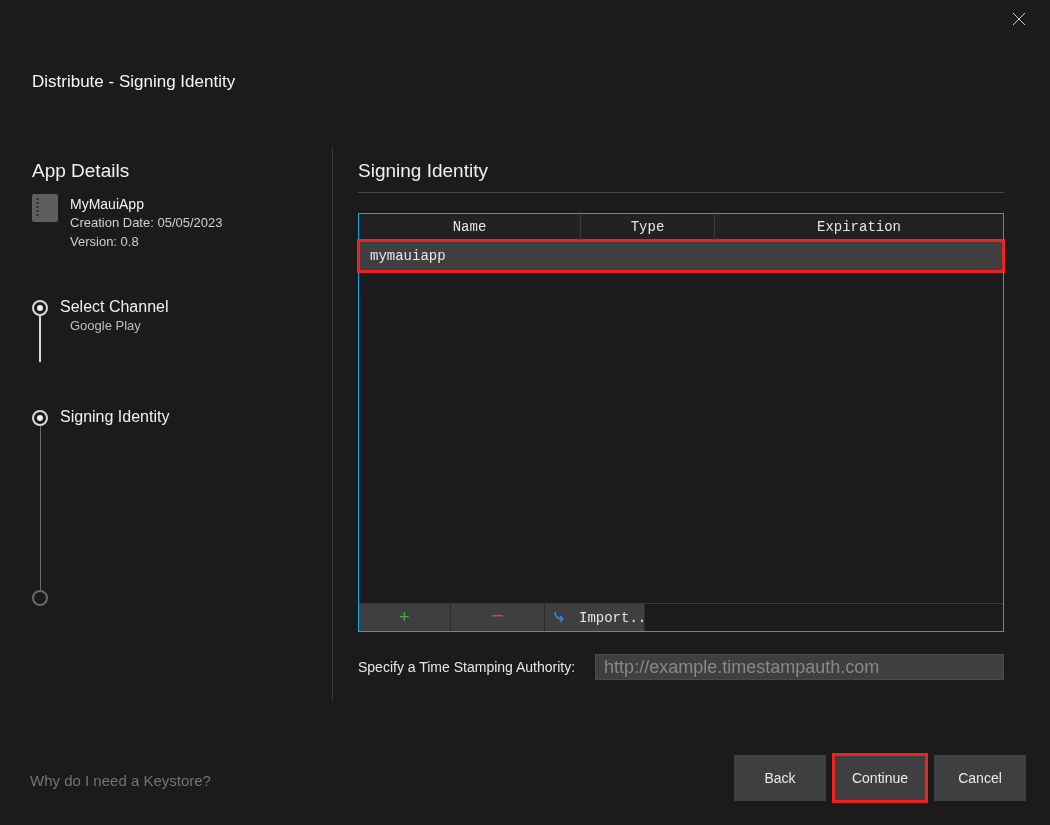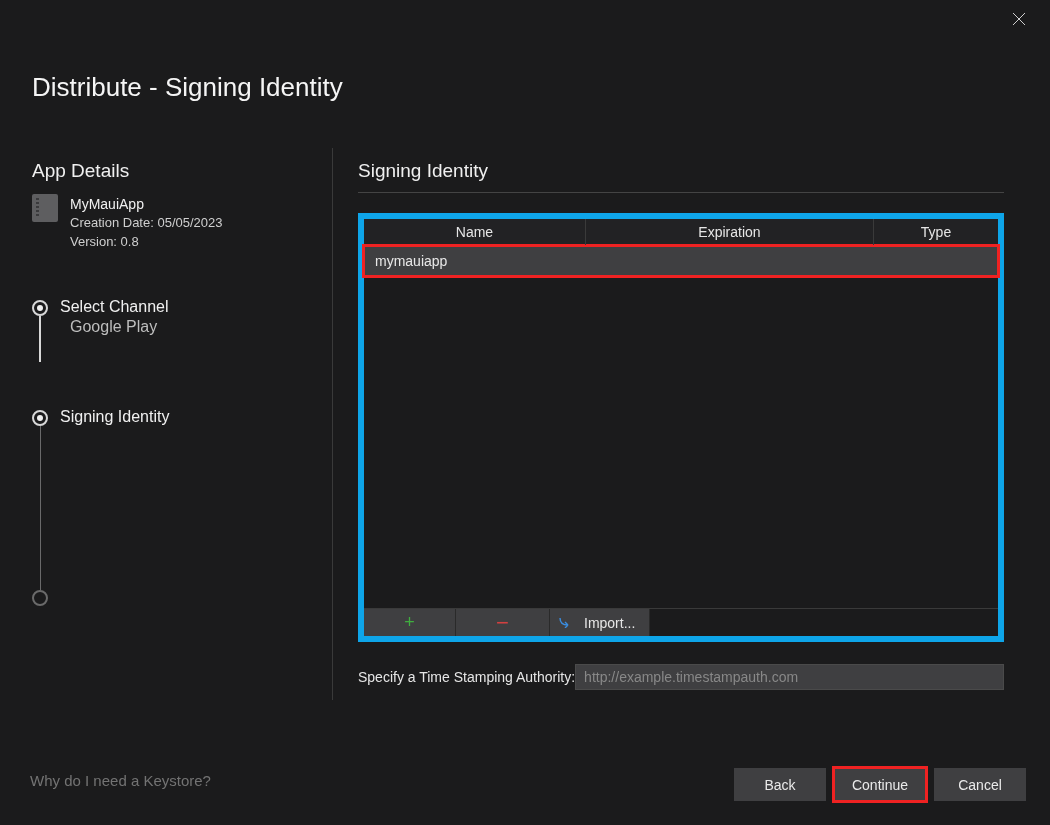--- a/index.html
+++ b/index.html
@@ -20,21 +20,21 @@
     width: 20px;
     height: 20px;
     color: #cfcfcf;
     cursor: pointer;
   }
   .close-btn svg { width: 14px; height: 14px; }
   .title {
     position: absolute;
     top: 72px;
     left: 32px;
-    font-size: 26px;
+    font-size: 17px;
     font-weight: 400;
     color: #f5f5f5;
   }
   .vertical-divider {
     position: absolute;
     top: 148px;
     left: 332px;
     width: 1px;
     height: 552px;
     background: #3a3a3a;
@@ -99,21 +99,21 @@
     border-radius:50%;
   }
   .step .line {
     position:absolute;
     left:-21px; top:18px;
     width:2px;
     background:#d8d8d8;
   }
   .step .line.thin { background:#6a6a6a; width:1px; left:-20px; }
   .step-label { font-size:16px; }
-  .step-sub { font-size:16px; color:#bdbdbd; margin-top:2px; padding-left:10px; }
+  .step-sub { font-size:13px; color:#bdbdbd; margin-top:2px; padding-left:10px; }
   .empty-dot {
     position:absolute;
     left:-28px; top:0;
     width:16px; height:16px;
     border:2px solid #6a6a6a;
     border-radius:50%;
   }
   
   .right {
     position: absolute;
@@ -125,21 +125,22 @@
     font-size: 19px;
     font-weight: 400;
     margin-bottom: 10px;
   }
   .right-underline {
     height:1px;
     background:#444;
     margin-bottom: 20px;
   }
   .table {
-    border:6px solid #0ea5e9;
+    border:1px solid #0ea5e9;
+    font-family:Liberation Mono, monospace;
   }
   .thead {
     display:flex;
     background:#222224;
     border-bottom:1px solid #3a3a3a;
   }
   .th {
     padding:5px 8px;
     text-align:center;
     color:#e6e6e6;
@@ -180,31 +181,31 @@
   }
   .tbtn.plus{width:92px; color:#3fae3f; font-size:18px;}
   .tbtn.minus{width:94px; color:#d24040; font-size:22px;}
   .tbtn.import{width:100px; gap:8px; color:#e6e6e6; font-size:14px; justify-content:flex-start; padding-left:8px;text-align:center;}
   .import-arrow{ color:#3a8de0; }
   .toolbar-spacer{flex:1; background:#1b1b1c;}
   .timestamp-row {
     margin-top:22px;
     display:flex;
     align-items:center;
-    gap:0;
+    gap:20px;
   }
   .timestamp-label{ color:#e6e6e6; font-size:14px; }
   .timestamp-input{
     flex:1;
     background:#3f3f41;
     border:1px solid #4a4a4a;
     height:26px;
     padding:0 8px;
     color:#888;
-    font-size:14px;
+    font-size:18px;
   }
   .timestamp-input::placeholder { color:#888; }
   
   .help-link{
     position:absolute;
     left:30px;
     bottom:36px;
     color:#737373;
     font-size:15px;
     cursor:pointer;
@@ -213,21 +214,21 @@
     position:absolute;
     right:24px;
     bottom:24px;
     display:flex;
     gap:8px;
   }
   .btn{
     background:#3f3f41;
     color:#eaeaea;
     border:none;
-    height:33px;
+    height:46px;
     min-width:92px;
     padding:0 18px;
     font-size:14px;
     cursor:pointer;
   }
   .btn-highlight{
     outline:3px solid #ef2222;
     outline-offset:-1px;
     text-align:center;
   }
@@ -276,22 +277,22 @@
   </div>
 </div>
 
 <div class="right">
   <div class="right-heading">Signing Identity</div>
   <div class="right-underline"></div>
 
   <div class="table">
     <div class="thead">
       <div class="th th-name">Name</div>
+      <div class="th th-type">Type</div>
       <div class="th th-exp">Expiration</div>
-      <div class="th th-type">Type</div>
     </div>
     <div class="tbody">
       <div class="row-highlight">
         <div class="trow">
           <div class="td td-name">mymauiapp</div>
         </div>
       </div>
     </div>
     <div class="toolbar">
       <div class="tbtn plus">

